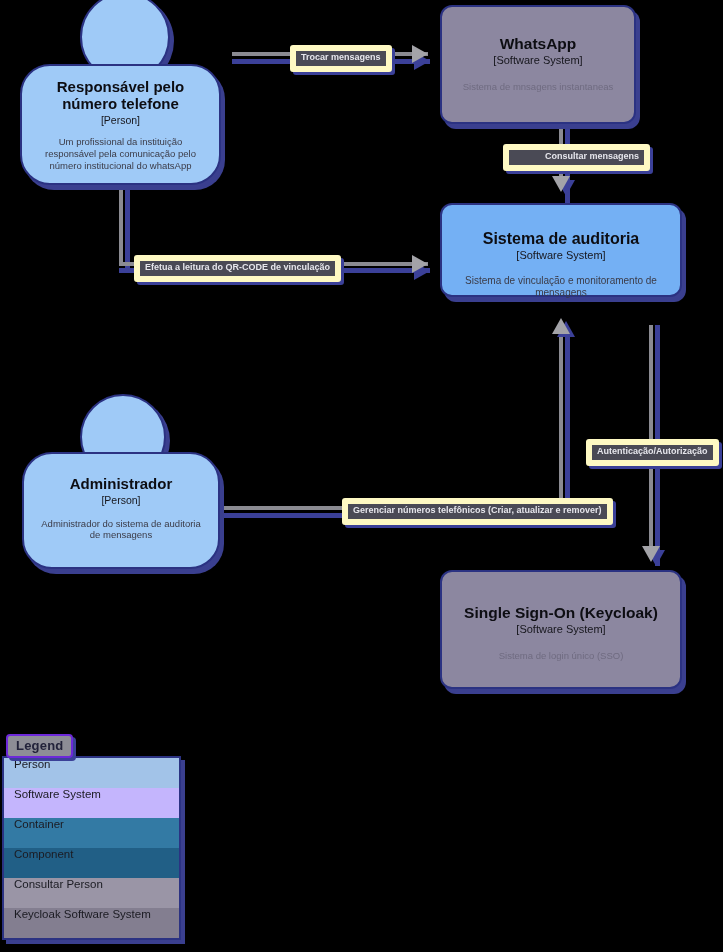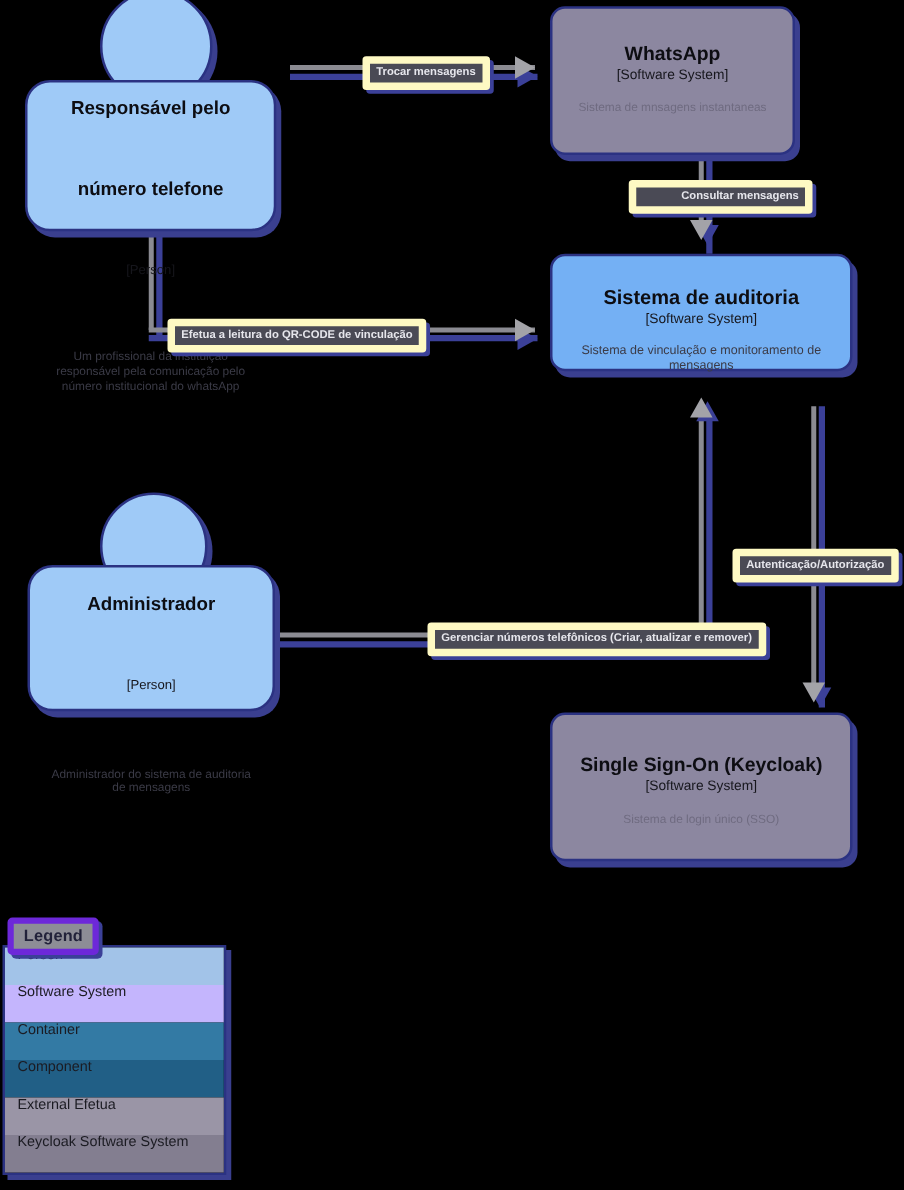--- a/index.html
+++ b/index.html
@@ -15,21 +15,21 @@
   .node{position:absolute;box-sizing:border-box;text-align:center;}
 
   .box{
     position:absolute;box-sizing:border-box;border-radius:12px;
     border:2px solid #2b3282;
     box-shadow:4px 5px 0 0 #3a3f8f;
     display:flex;flex-direction:column;align-items:center;
     justify-content:flex-start;
     padding:10px 12px 8px 12px;
   }
-  .box.person-box{border-radius:20px;gap:48px;}
+  .box.person-box{border-radius:30px;}
 
   .fill-system{background:#74b0f4;}
   .fill-external{background:#8c87a0;}
   .fill-person{background:#9fcaf7;}
 
   .n-title{font-weight:bold;color:#0d0d12;line-height:1.13;}
   .n-type{color:#16161c;line-height:1.2;}
   .n-desc{line-height:1.22;}
   .desc-dark{color:#3b3b47;}
   .desc-light{color:#6f6b80;}
@@ -68,21 +68,21 @@
 
   
   #legend{position:absolute;left:2px;top:756px;width:179px;
     border:2px solid #2b3282;box-shadow:4px 4px 0 0 #3a3f8f;
     box-sizing:border-box;}
   .lrow{height:30px;display:flex;padding-left:10px;
     font-size:11.5px;color:#1b1b22;box-sizing:border-box;}
   #legend-title{
     position:absolute;left:6px;top:734px;
     background:#8d8d96;color:#22223a;font-weight:bold;font-size:13px;
-    padding:2px 8px 3px 8px;border-radius:4px;border:5px solid #6d28d9;
+    padding:2px 8px 3px 8px;border-radius:4px;border:2px solid #6d28d9;
     box-shadow:3px 3px 0 0 #3b4098;z-index:6;letter-spacing:.2px;
   }
 </style>
 </head>
 <body>
 
 <div id="canvas">
 
   <div class="line-sh" style="left:232px;top:59px;width:198px;height:5px;"></div>
   <div class="line" style="left:232px;top:52px;width:196px;height:4px;"></div>
@@ -174,20 +174,20 @@
     <div class="lrow" style="background: #c4b5fd;">
       <span>Software System</span>
     </div>
     <div class="lrow" style="background: rgb(51, 122, 164);">
       <span>Container</span>
     </div>
     <div class="lrow" style="background: rgb(33, 95, 134);">
       <span>Component</span>
     </div>
     <div class="lrow" style="background: rgb(154, 149, 166);">
-      <span>External Efetua</span>
+      <span>Consultar Person</span>
     </div>
     <div class="lrow" style="background: rgb(131, 126, 144);">
       <span>Keycloak Software System</span>
     </div>
   </div>
 
 </div>
 
 </body></html>

